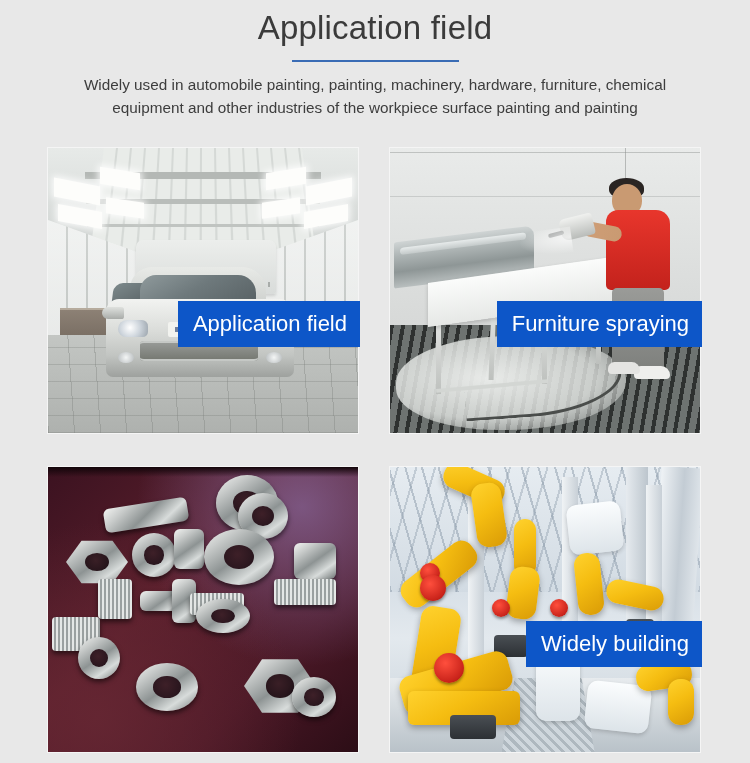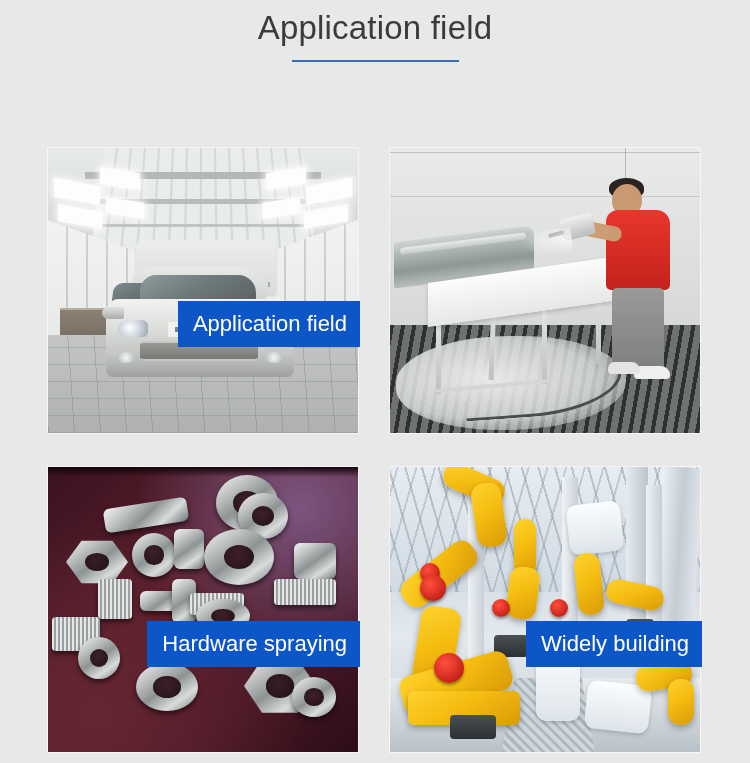--- a/index.html
+++ b/index.html
@@ -498,20 +498,21 @@
   .blk3 { left: 60px;  top: 248px; width: 46px; height: 24px; }
 </style>
 </head>
 <body>
 
 <div class="page">
 
   <div class="header">
     <h1 class="page-title">Application field</h1>
     <div class="title-rule"></div>
+    <p class="page-subtitle">Widely used in automobile painting, painting, machinery, hardware, furniture, chemical equipment and other industries of the workpiece surface painting and painting</p>
   </div>
 
   <div class="tile-grid">
 
     <div class="tile">
       <div class="tile-photo">
         <div class="booth">
           <div class="booth-ceiling"></div>
           <div class="lamp l1"></div>
           <div class="lamp l2"></div>
@@ -564,20 +565,21 @@
           <div class="w-head"></div>
           <div class="w-shirt"></div>
           <div class="w-arm"></div>
           <div class="w-pants"></div>
           <div class="w-shoe"></div>
           <div class="w-shoe2"></div>
           <div class="spraygun"></div>
           <div class="spray-mist"></div>
         </div>
       </div>
+      <div class="tile-badge">Furniture spraying</div>
     </div>
 
     <div class="tile">
       <div class="tile-photo">
         <div class="hw-bg">
           <div class="part ring p1"></div>
           <div class="part ring p2"></div>
           <div class="part sleeve p3"></div>
           <div class="part hex p4"></div>
           <div class="part ring p5"></div>
@@ -590,21 +592,20 @@
           <div class="part sleeve p12"></div>
           <div class="part knurl p13"></div>
           <div class="part knurl p14"></div>
           <div class="part ring p15"></div>
           <div class="part ring p16"></div>
           <div class="part hex p17"></div>
           <div class="part ring p18"></div>
           <div class="part ring p19"></div>
         </div>
       </div>
-      <div class="tile-badge low">Hardware spraying</div>
     </div>
 
     <div class="tile">
       <div class="tile-photo">
         <div class="fac-bg">
           <div class="fac-ceiling"></div>
           <div class="fac-duct"></div>
           <div class="fac-duct2"></div>
           <div class="fac-col c1"></div>
           <div class="fac-col c2"></div>

